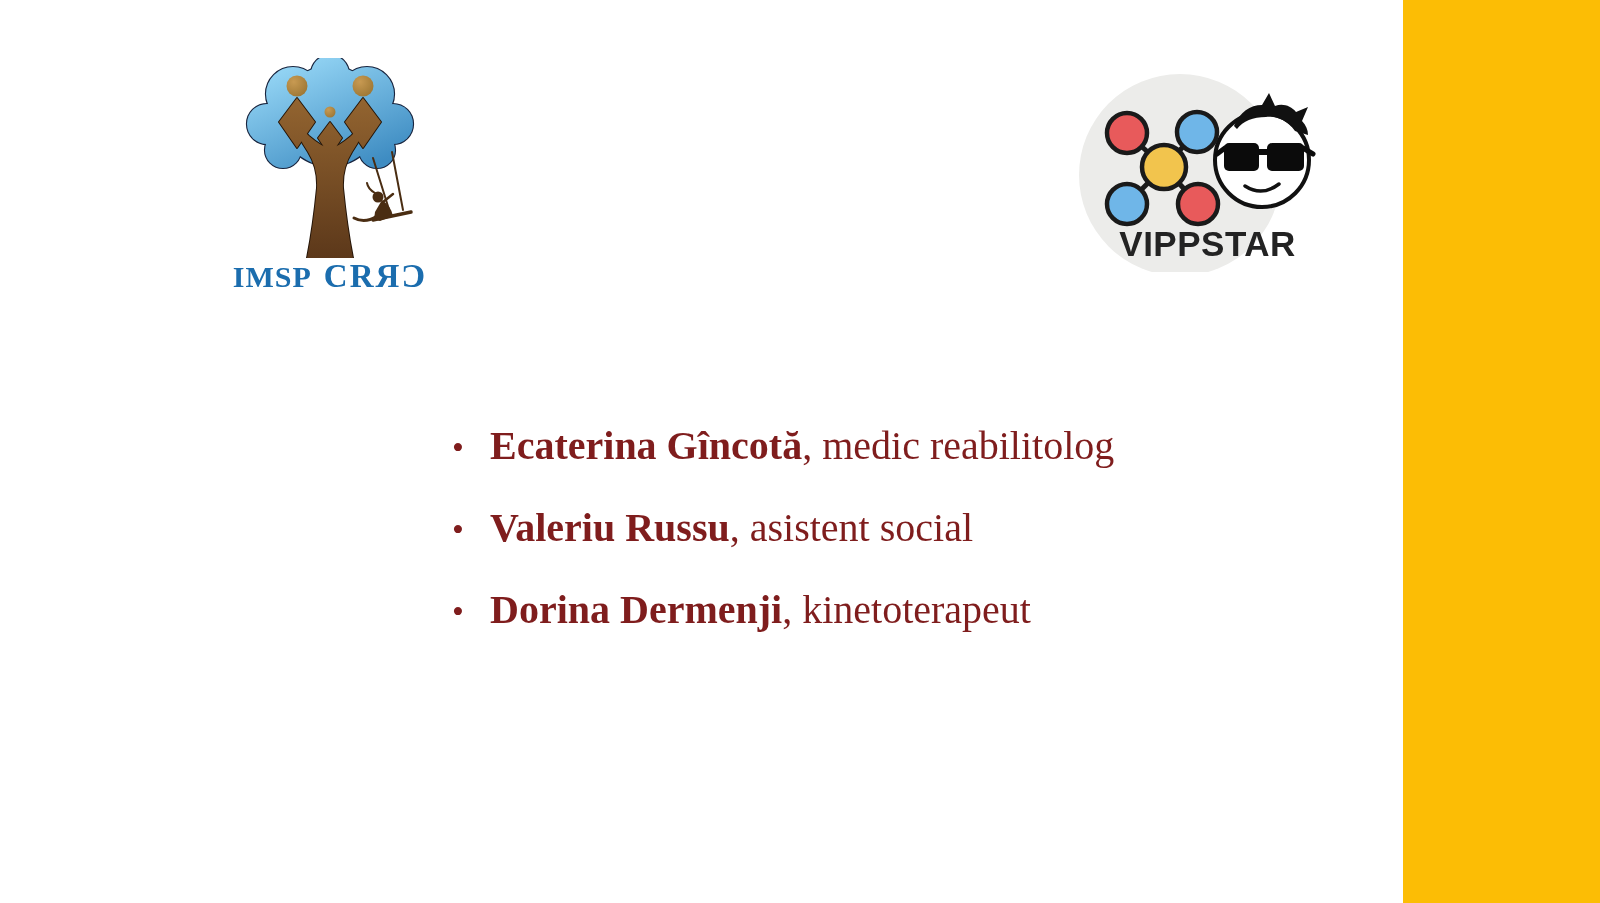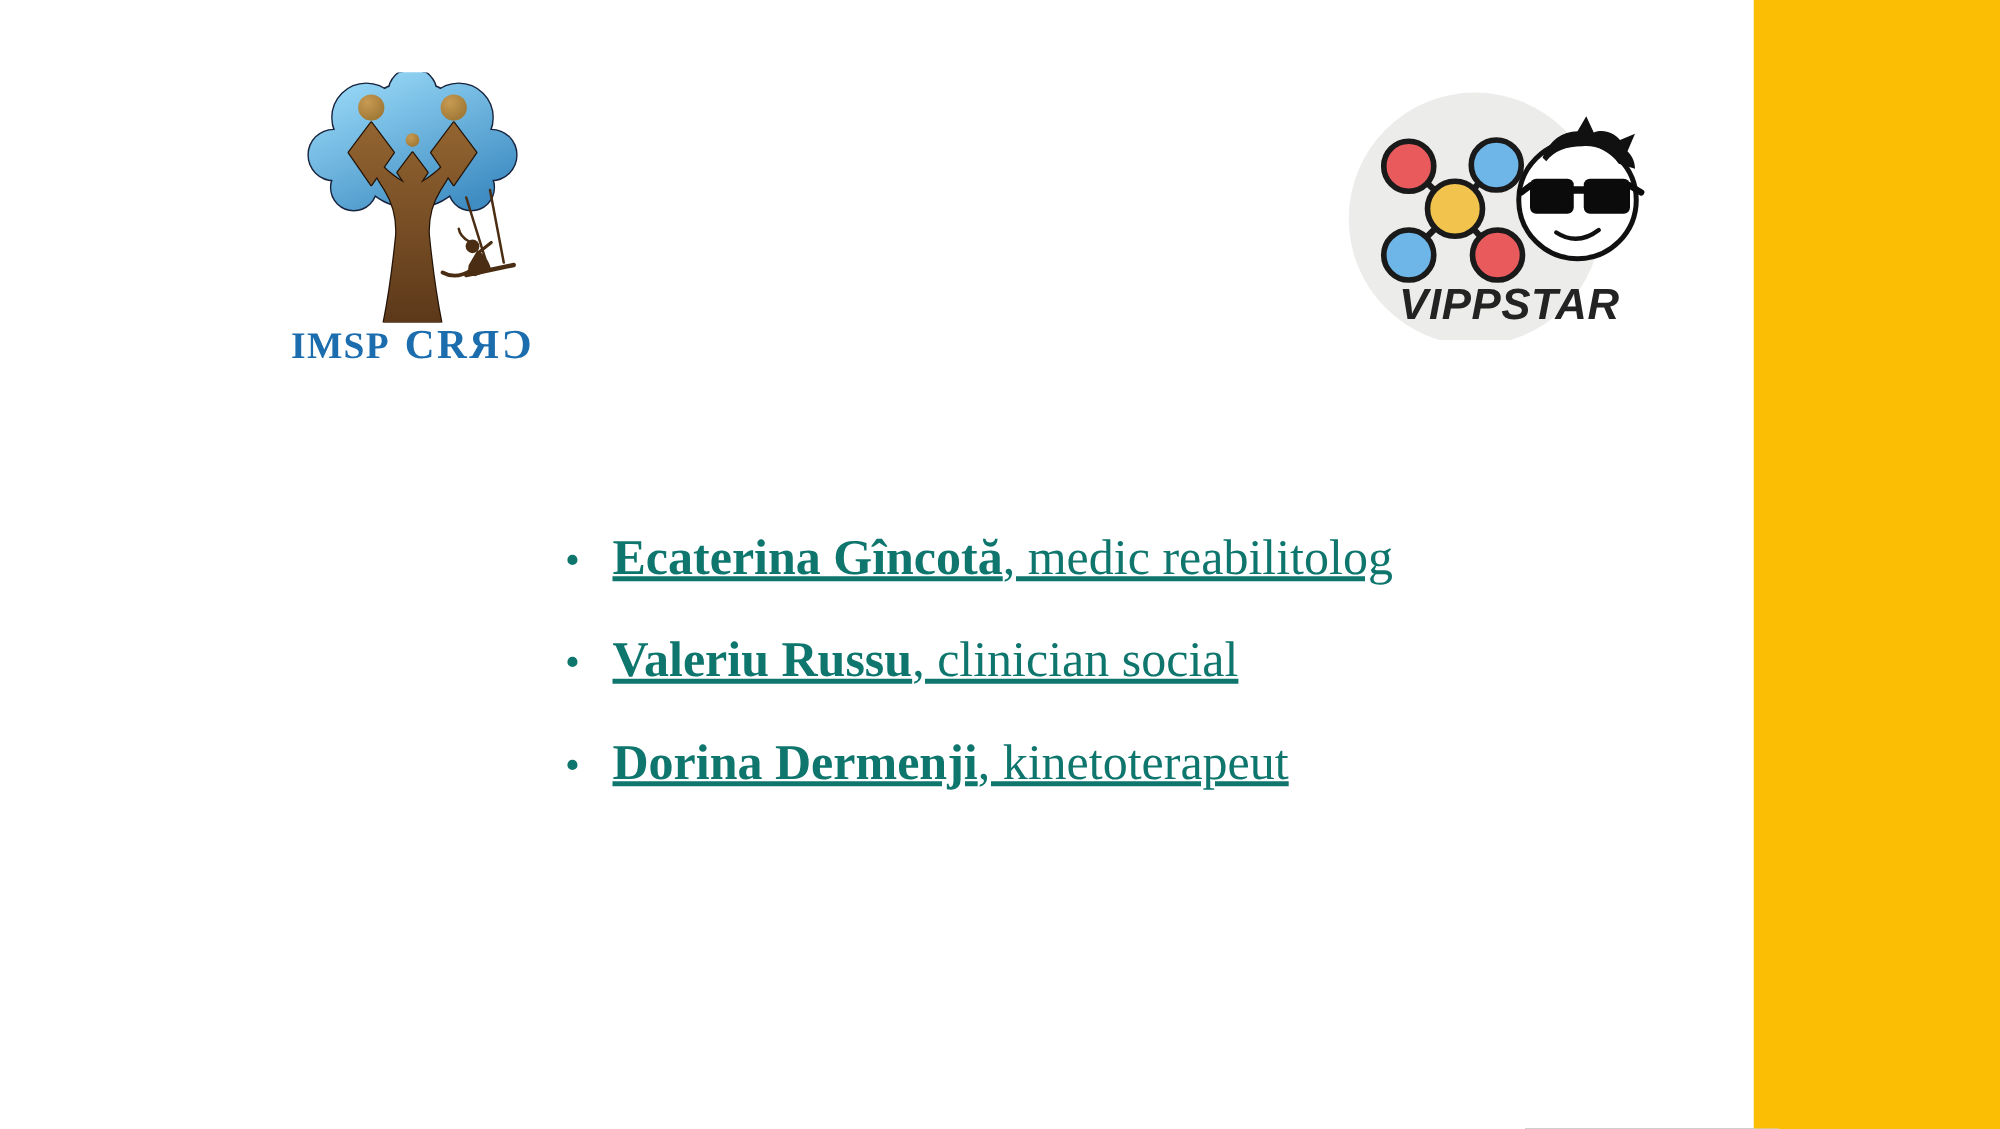--- a/index.html
+++ b/index.html
@@ -17,21 +17,21 @@
     text-align:center;font-weight:bold;font-size:30px;letter-spacing:1px;
     white-space:nowrap;
   }
   .imsp-caption .crrc{font-size:33px;margin-left:12px;letter-spacing:2px;}
 
   
   .vippstar-graphic{position:absolute;left:1040px;top:72px;width:280px;height:200px;}
   .vippstar-wordmark{
     position:absolute;left:1060px;top:224px;width:295px;height:40px;
     text-align:center;font-family:"Liberation Sans","DejaVu Sans",sans-serif;
-    font-weight:bold;font-size:35px;letter-spacing:0.5px;font-style:italic;
+    font-weight:bold;font-size:35px;letter-spacing:0.5px;
   }
 
   
   .team-list{
     position:absolute;left:452px;top:421px;width:800px;
     list-style:none;margin:0;padding:0;font-size:40px;color:#0a0a0a;
   }
   .team-list li{height:50px;line-height:50px;margin-bottom:32px;white-space:nowrap;}
   .team-list .bullet{
     display:inline-block;width:38px;font-size:34px;vertical-align:baseline;
@@ -142,27 +142,27 @@
         <circle cx="157" cy="60" r="20" fill="#6FB6E8"></circle>
         <circle cx="87" cy="132" r="20" fill="#6FB6E8"></circle>
         <circle cx="158" cy="132" r="20" fill="#E85A5B"></circle>
         <circle cx="124" cy="95" r="22" fill="#F2C44D"></circle>
       </g>
     </g>
   </svg>
 
   <div class="vippstar-wordmark" style="color: rgb(35, 35, 35);">VIPPSTAR</div>
 
-  <ul class="team-list" style="color: #0f766e; text-decoration: underline;">
+  <ul class="team-list" style="color: #7f1d1d;">
     <li>
       <span class="bullet">•</span><span class="name">Ecaterina Gîncotă</span><span class="role">, medic reabilitolog</span>
     </li>
 
     <li>
-      <span class="bullet">•</span><span class="name">Valeriu Russu</span><span class="role">, clinician social</span>
+      <span class="bullet">•</span><span class="name">Valeriu Russu</span><span class="role">, asistent social</span>
     </li>
 
     <li>
       <span class="bullet">•</span><span class="name">Dorina Dermenji</span><span class="role">, kinetoterapeut</span>
     </li>
 
 
   </ul>
 
 </div>

